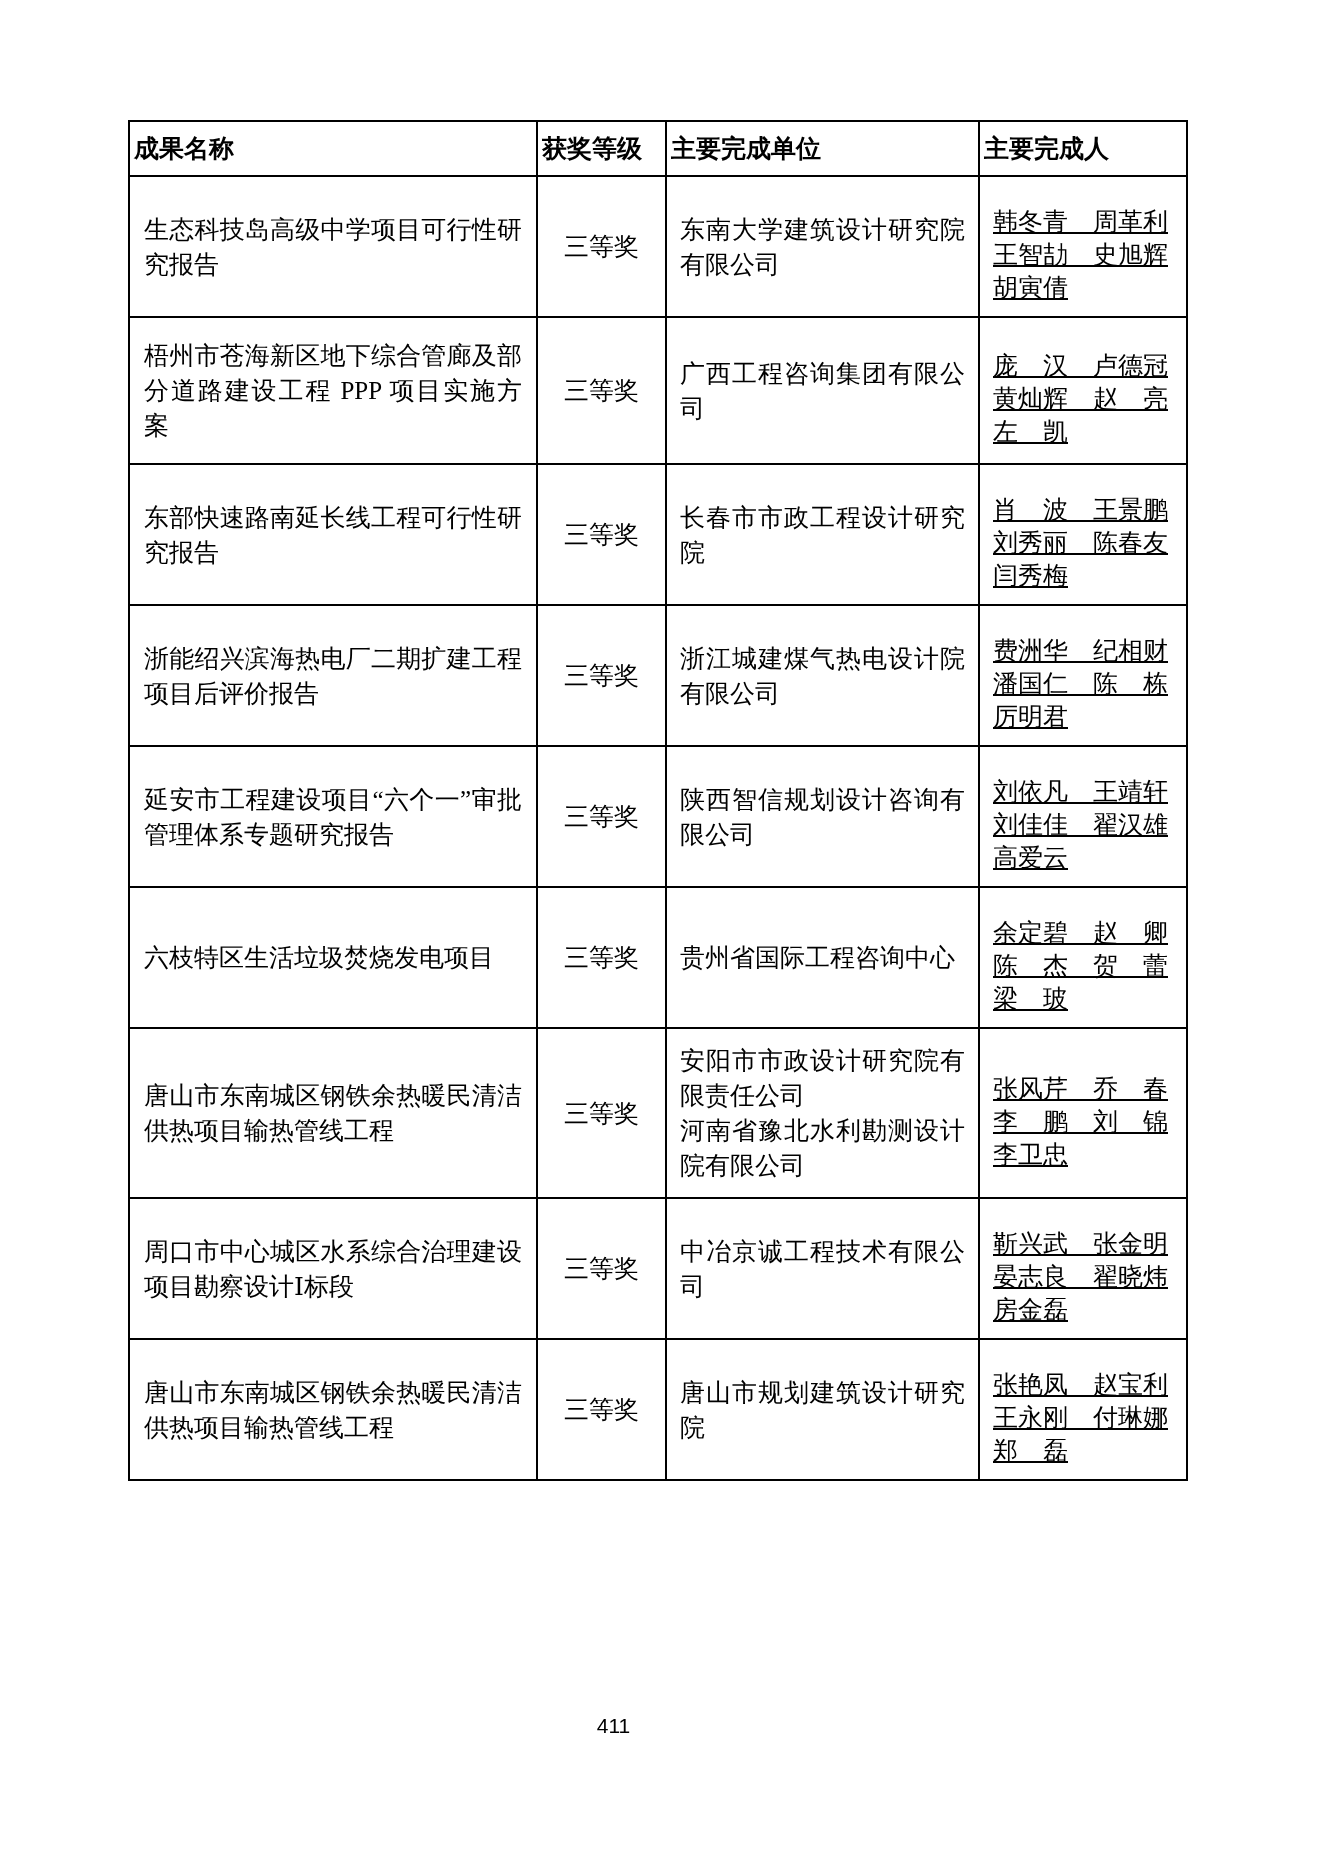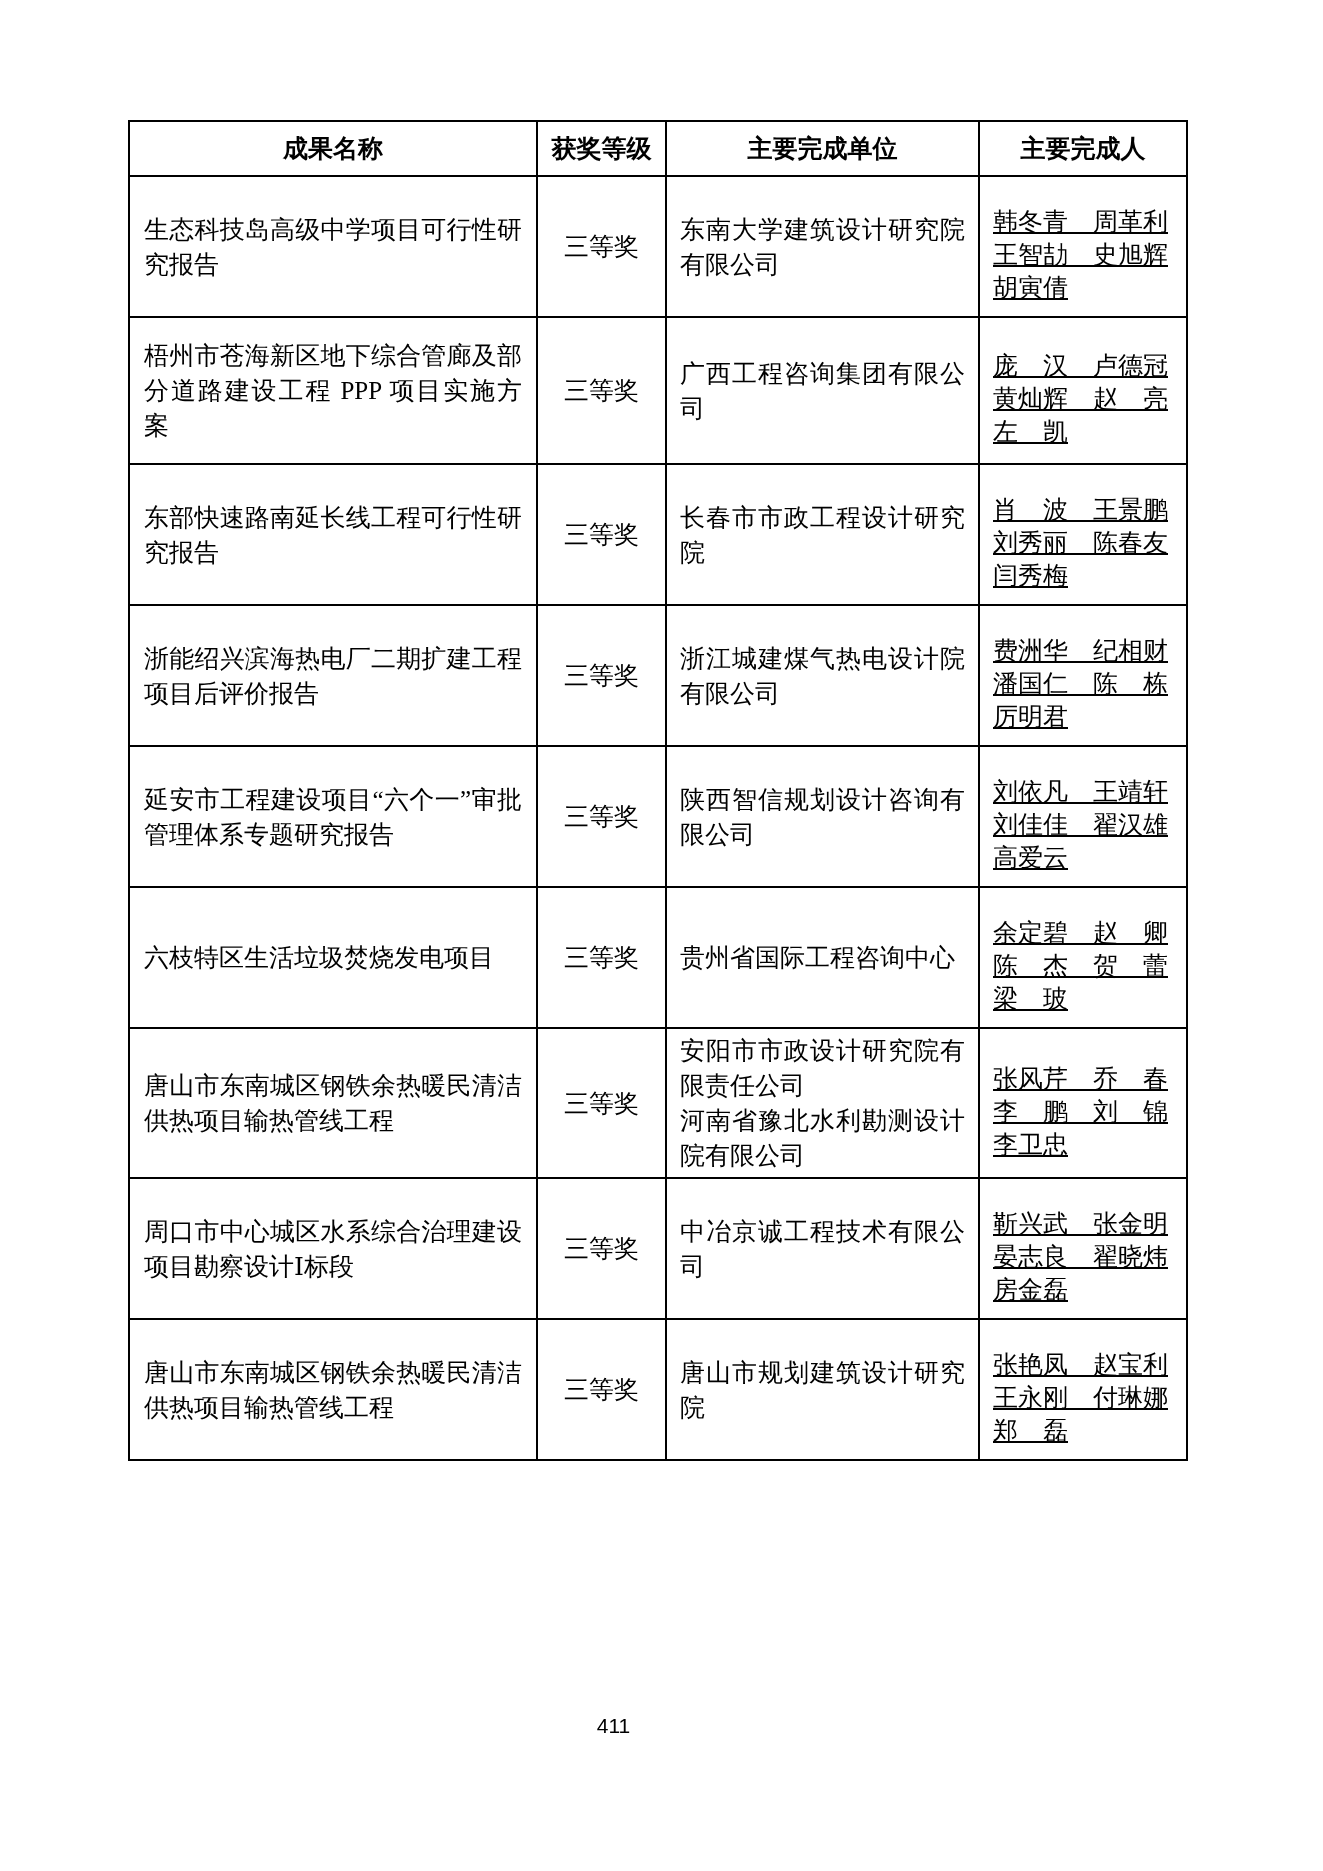--- a/index.html
+++ b/index.html
@@ -32,36 +32,36 @@
   table.results td {
     border: 2px solid #000000;
     font-size: 25px;
     color: #000000;
     vertical-align: middle;
     overflow: hidden;
   }
   table.results th {
     height: 53px;
     font-weight: bold;
-    text-align: center;
+    text-align: left;
     padding: 0 4px;
   }
   td.cell-name {
     padding: 20px 14px;
     line-height: 35px;
     text-align: justify;
     text-justify: inter-ideograph;
   }
   td.cell-award {
     text-align: center;
     padding: 0 4px;
     border-radius: 6px;
   }
   td.cell-unit {
-    padding: 4px 13px;
+    padding: 14px 13px;
     line-height: 35px;
     text-align: justify;
     text-justify: inter-ideograph;
   }
   td.cell-persons {
     padding: 28px 8px 12px 13px;
     line-height: 33px;
     text-decoration: underline;
   }
   .person-line, .unit-line {

